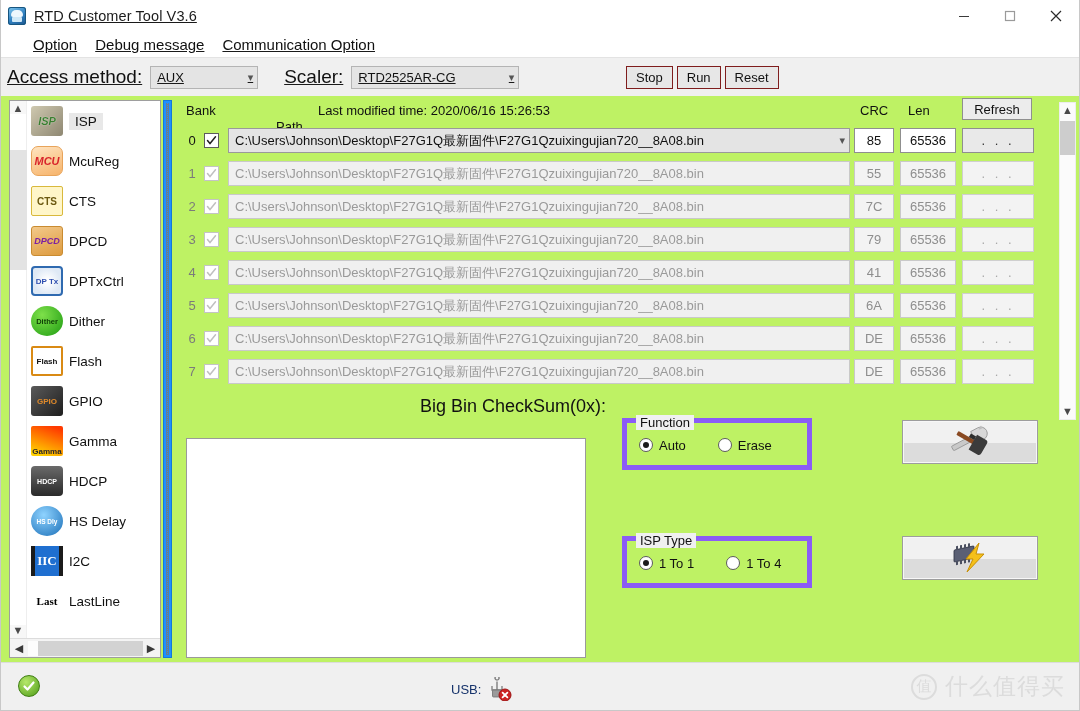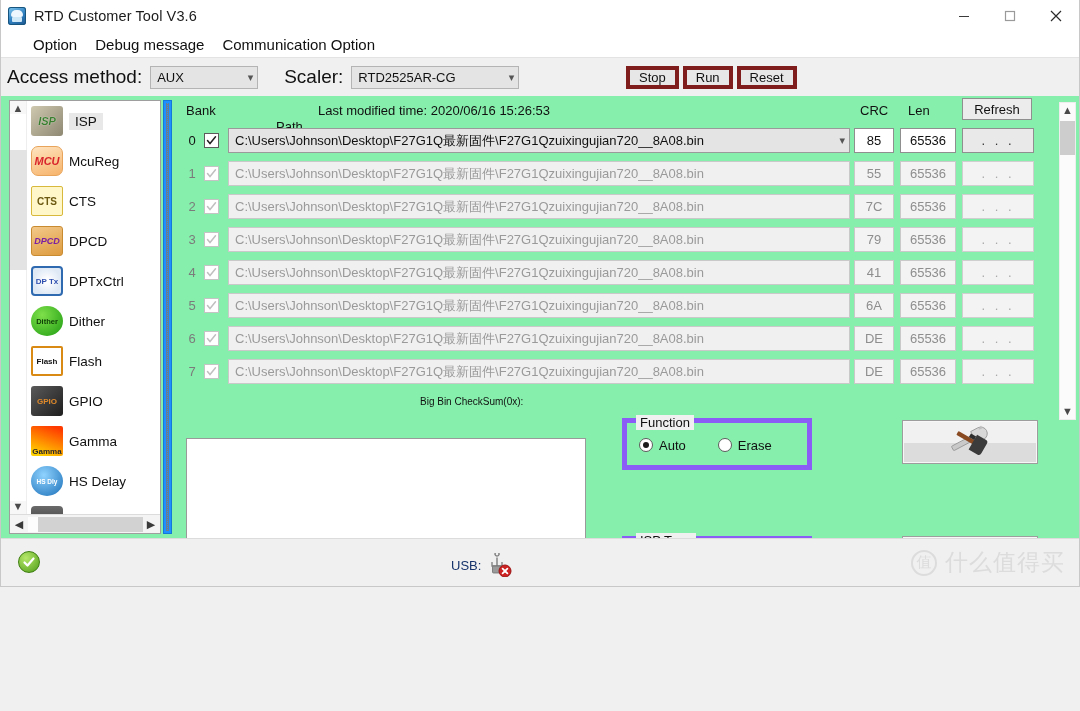--- a/index.html
+++ b/index.html
@@ -7,25 +7,26 @@
     margin: 0; padding: 0;
     width: 1080px; height: 711px;
     font-family: "Liberation Sans", "DejaVu Sans", sans-serif;
     font-size: 13px;
     color: #1a1a1a;
     background: #f0f0f0;
     overflow: hidden;
   }
   #app {
     position: relative;
-    width: 1080px; height: 587px;
-    background: #86efac;
+    width: 1080px; height: 711px;
+    background: #bef264;
     border: 1px solid #c8c8c8;
     border-top: none;
     overflow: hidden;
+    text-decoration: underline;
   }
 
   
   .titlebar {
     height: 31px;
     background: #ffffff;
     display: flex;
     align-items: center;
     position: relative;
   }
@@ -99,21 +100,21 @@
   }
   .combo .cval { flex: 1; white-space: nowrap; overflow: hidden; }
   .combo .carat { margin-left: 6px; color: #555; font-size: 11px; line-height: 1; }
   #access-combo { width: 108px; margin-left: 8px; }
   #scaler-combo { width: 168px; margin-left: 8px; }
   .scaler-label { margin-left: 26px; }
 
   .btn {
     height: 23px;
     background: #e7e7e7;
-    border: 4px solid #7f1d1d;
+    border: 1px solid #7f1d1d;
     font-size: 13px;
     color: #111;
     padding: 0 9px;
     display: inline-flex; align-items: center; justify-content: center;
     font-family: inherit;
   }
   .topbtns { position: absolute; left: 625px; display: flex; gap: 4px; }
 
   
   .body {
@@ -279,21 +280,21 @@
     display:flex; flex-direction:column; align-items:center; justify-content:space-between;
     padding: 2px 0;
   }
   .bank-vthumb { position:absolute; top:18px; left:0; width:15px; height:34px; background:#cdcdcd; }
 
   
   .checksum {
     position: absolute; left: 8px; top: 300px; width: 850px;
     display:flex; align-items:center;
   }
-  .cs-label { margin-left: 240px; font-size: 10px; color:#111; }
+  .cs-label { margin-left: 240px; font-size: 18px; color:#111; }
   .cs-box {
     margin-left: 14px; width: 124px; height: 25px;
     background: #fff; border: 1px solid #707070;
     display:flex; align-items:center; justify-content:center;
     font-size: 13px; color:#111;
   }
 
   
   .logbox {
     position: absolute; left: 14px; top: 342px;
@@ -461,26 +462,26 @@
               </div>
               <div class="titem">
                 <span class="ticon ic-gpio">GPIO</span>
                 <span class="tlabel">GPIO</span>
               </div>
               <div class="titem">
                 <span class="ticon ic-gamma">Gamma</span>
                 <span class="tlabel">Gamma</span>
               </div>
               <div class="titem">
+                <span class="ticon ic-hdcp">HDCP</span>
+                <span class="tlabel">HDCP</span>
+              </div>
+              <div class="titem">
                 <span class="ticon ic-hsd">HS Dly</span>
                 <span class="tlabel">HS Delay</span>
-              </div>
-              <div class="titem">
-                <span class="ticon ic-hdcp">HDCP</span>
-                <span class="tlabel">HDCP</span>
               </div>
               <div class="titem">
                 <span class="ticon ic-i2c">IIC</span>
                 <span class="tlabel">I2C</span>
               </div>
               <div class="titem">
                 <span class="ticon ic-lastline">Last</span>
                 <span class="tlabel">LastLine</span>
               </div>
             </div>

